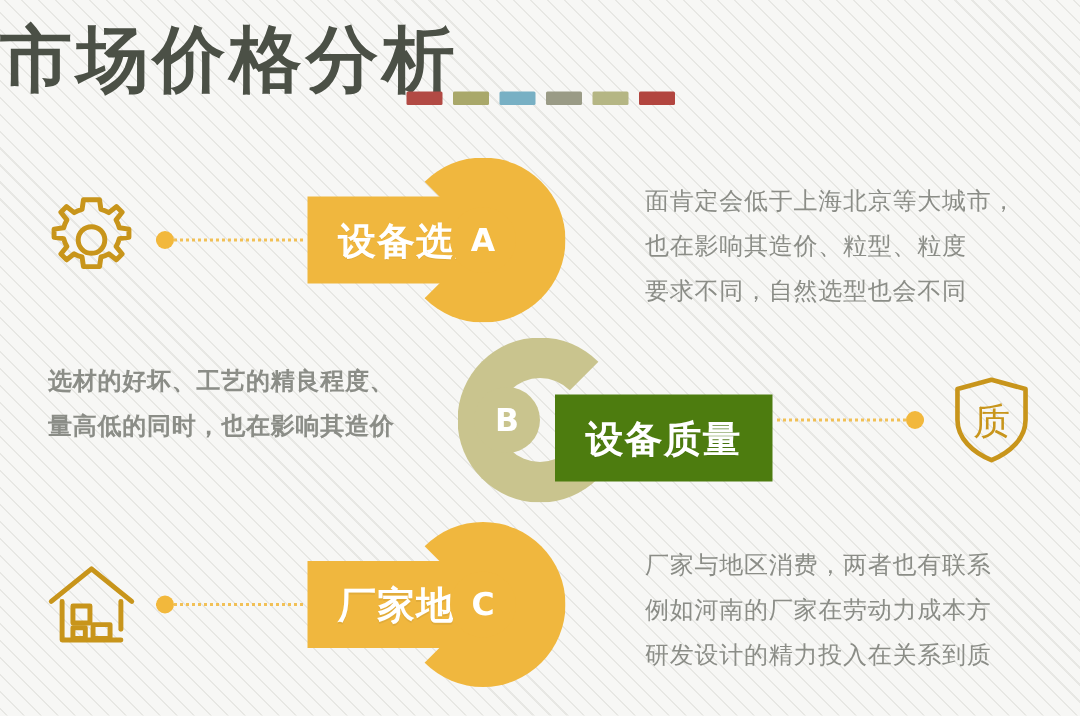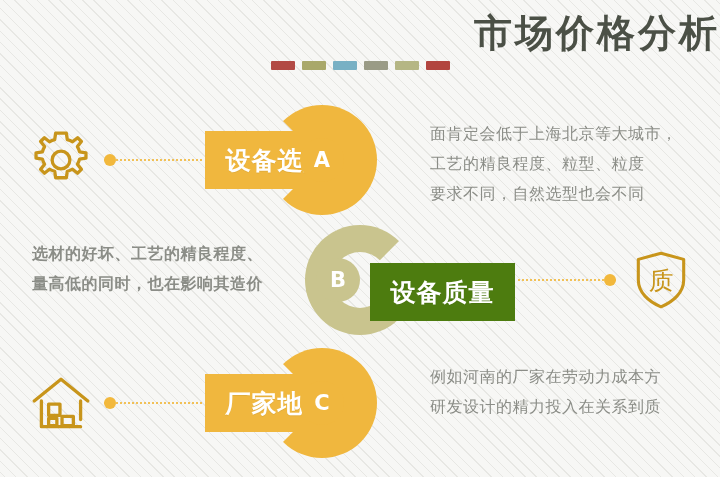--- a/index.html
+++ b/index.html
@@ -10,22 +10,22 @@
     background-image:repeating-linear-gradient(45deg,
        rgba(255,255,255,0) 0px, rgba(255,255,255,0) 3px,
        rgba(226,226,222,0.75) 3px, rgba(226,226,222,0.75) 4px,
        rgba(255,255,255,0) 4px, rgba(255,255,255,0) 8px);
     position:relative;
   }
   .stage{position:absolute;left:0;top:0;width:720px;height:477px;}
 
   
   .title{
-    position:absolute;left:0;top:8px;width:720px;text-align:right;
-    font-size:38px;font-weight:bold;letter-spacing:3px;color:#4b5046;
+    position:absolute;left:0;top:8px;width:720px;text-align:left;
+    font-size:48px;font-weight:bold;letter-spacing:3px;color:#4b5046;
     font-family:"DejaVu Sans","Liberation Sans",sans-serif;
   }
   .dashes{
     position:absolute;left:0;top:61px;width:720px;
     display:flex;justify-content:center;gap:7px;
   }
   .dash{width:24px;height:9px;border-radius:1px;}
 
   
   .row{position:absolute;left:0;width:720px;height:110px;}
@@ -122,21 +122,21 @@
     <div class="group ltr">
       <div class="ring" id="ring-a" style="left: 62px; border-color: rgb(240, 183, 62) rgb(240, 183, 62) rgb(240, 183, 62) transparent;"></div>
       <div class="bar" id="bar-a" style="left: 0px; width: 145px; background: rgb(240, 183, 62);">
         <span class="bar-label">设备选型</span>
       </div>
       <div class="badge" id="badge-a" style="left: 95px; background: rgb(240, 183, 62);">A</div>
     </div>
 
     <div class="para right" style="color: rgb(139, 141, 135);">
       <span>面肯定会低于上海北京等大城市，</span>
-      <span>工艺的精良程度、粒型、粒度</span>
+      <span>也在影响其造价、粒型、粒度</span>
       <span>要求不同，自然选型也会不同</span>
     </div>
   </div>
 
   <div class="row row-b">
 
     <div class="para left" style="color: rgb(139, 141, 135); font-weight: bold;">
       <span>选材的好坏、工艺的精良程度、</span>
       <span>量高低的同时，也在影响其造价</span>
     </div>
@@ -182,18 +182,19 @@
 
     <div class="group ltr">
       <div class="ring" id="ring-c" style="left: 62px; border-color: rgb(240, 183, 62) rgb(240, 183, 62) rgb(240, 183, 62) transparent;"></div>
       <div class="bar" id="bar-c" style="left: 0px; width: 145px; background: rgb(240, 183, 62);">
         <span class="bar-label">厂家地区</span>
       </div>
       <div class="badge" id="badge-c" style="left: 95px; background: rgb(240, 183, 62);">C</div>
     </div>
 
     <div class="para right" style="color: rgb(139, 141, 135);">
+      <span>厂家与地区消费，两者也有联系</span>
       <span>例如河南的厂家在劳动力成本方</span>
       <span>研发设计的精力投入在关系到质</span>
     </div>
   </div>
 
 </div>
 
 </body></html>

